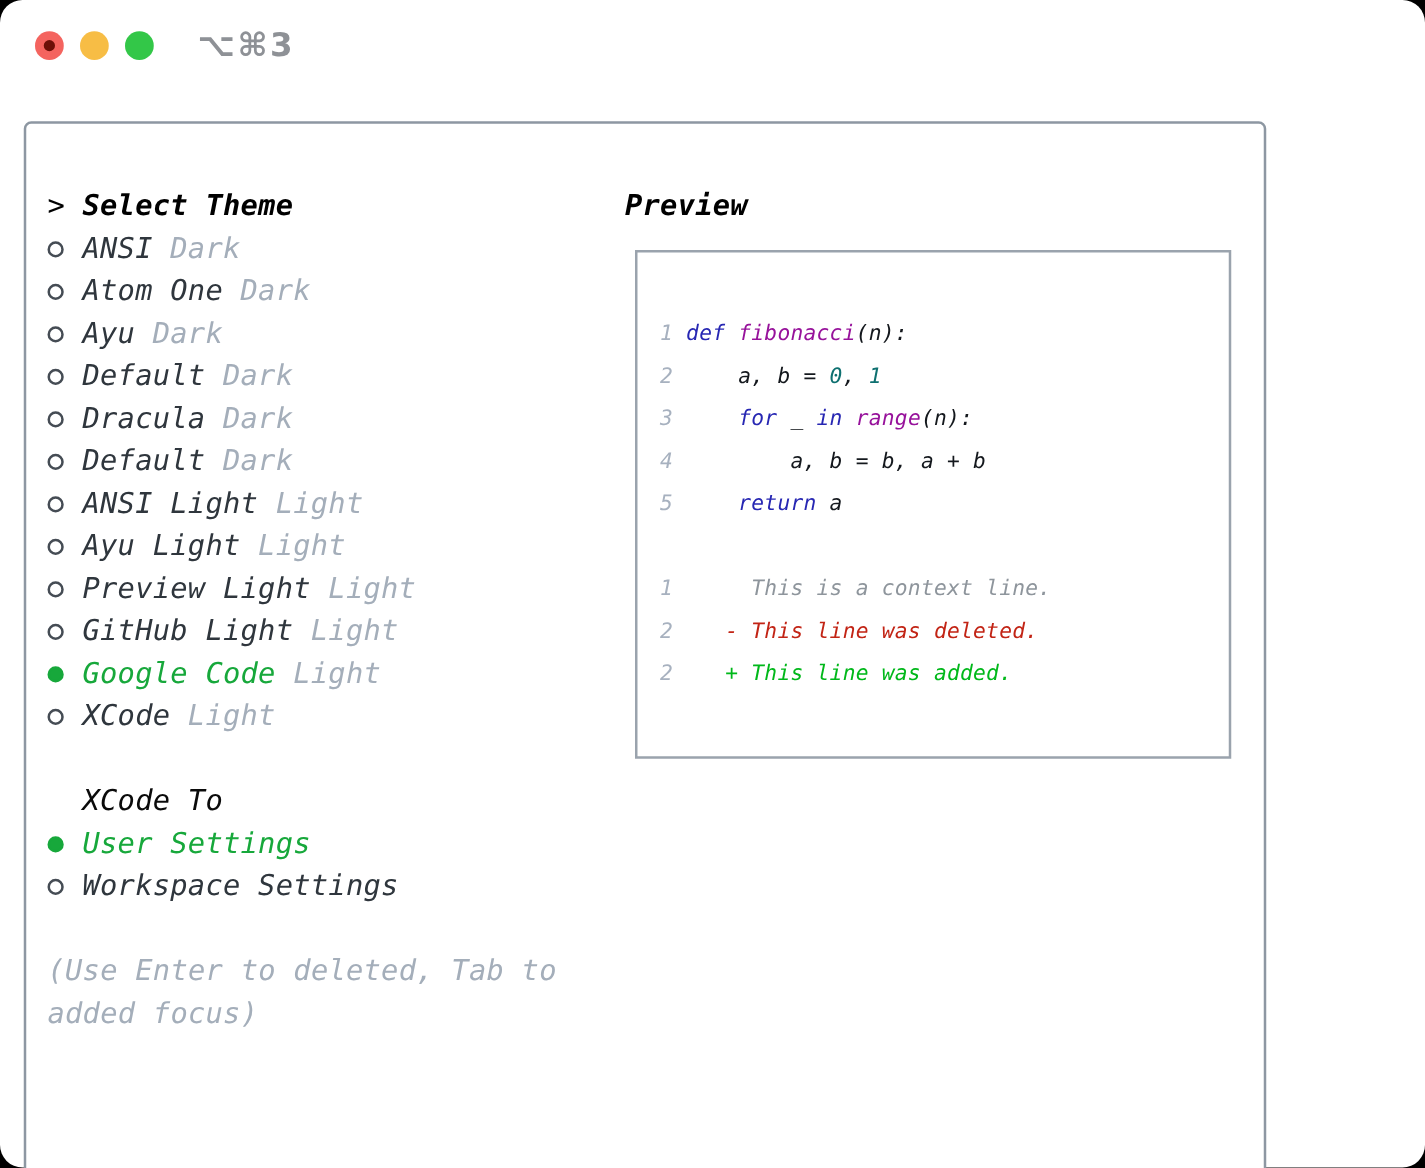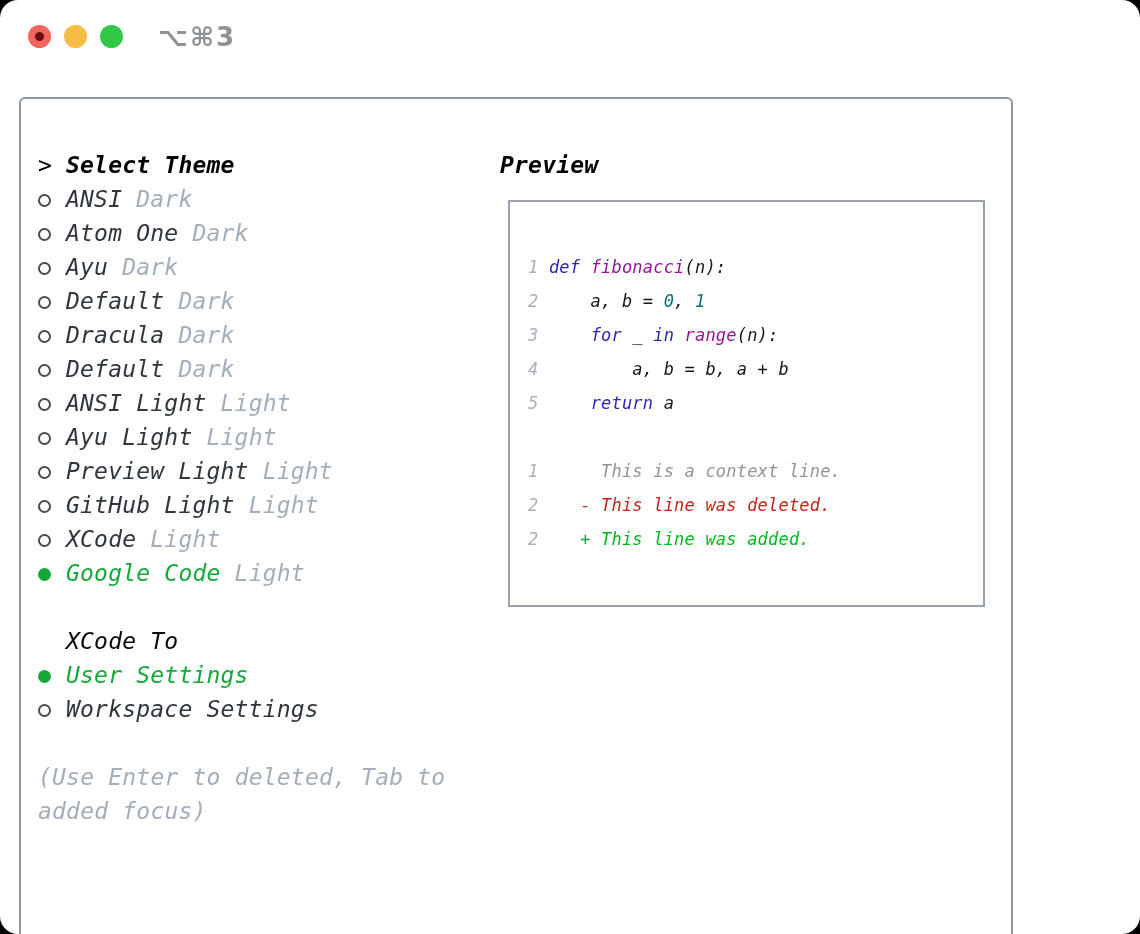--- a/index.html
+++ b/index.html
@@ -61,22 +61,22 @@
           <div class="line"><span class="mk"><span class="circle"></span></span><span>ANSI</span><span class="muted"> Dark</span></div>
           <div class="line"><span class="mk"><span class="circle"></span></span><span>Atom One</span><span class="muted"> Dark</span></div>
           <div class="line"><span class="mk"><span class="circle"></span></span><span>Ayu</span><span class="muted"> Dark</span></div>
           <div class="line"><span class="mk"><span class="circle"></span></span><span>Default</span><span class="muted"> Dark</span></div>
           <div class="line"><span class="mk"><span class="circle"></span></span><span>Dracula</span><span class="muted"> Dark</span></div>
           <div class="line"><span class="mk"><span class="circle"></span></span><span>Default</span><span class="muted"> Dark</span></div>
           <div class="line"><span class="mk"><span class="circle"></span></span><span>ANSI Light</span><span class="muted"> Light</span></div>
           <div class="line"><span class="mk"><span class="circle"></span></span><span>Ayu Light</span><span class="muted"> Light</span></div>
           <div class="line"><span class="mk"><span class="circle"></span></span><span>Preview Light</span><span class="muted"> Light</span></div>
           <div class="line"><span class="mk"><span class="circle"></span></span><span>GitHub Light</span><span class="muted"> Light</span></div>
+          <div class="line"><span class="mk"><span class="circle sel"></span></span><span class="sel-green">Google Code</span><span class="muted"> Light</span></div>
           <div class="line"><span class="mk"><span class="circle"></span></span><span>XCode</span><span class="muted"> Light</span></div>
-          <div class="line"><span class="mk"><span class="circle sel"></span></span><span class="sel-green">Google Code</span><span class="muted"> Light</span></div>
         </div>
 
       <div class="spacer"></div>
 
       <div class="line"><span class="mk"></span><span style="color:#0a0a0a;">XCode To</span></div>
 
       <div id="apply-list">
           <div class="line"><span class="mk"><span class="circle sel"></span></span><span class="sel-green">User Settings</span></div>
           <div class="line"><span class="mk"><span class="circle"></span></span><span>Workspace Settings</span></div>
         </div>

